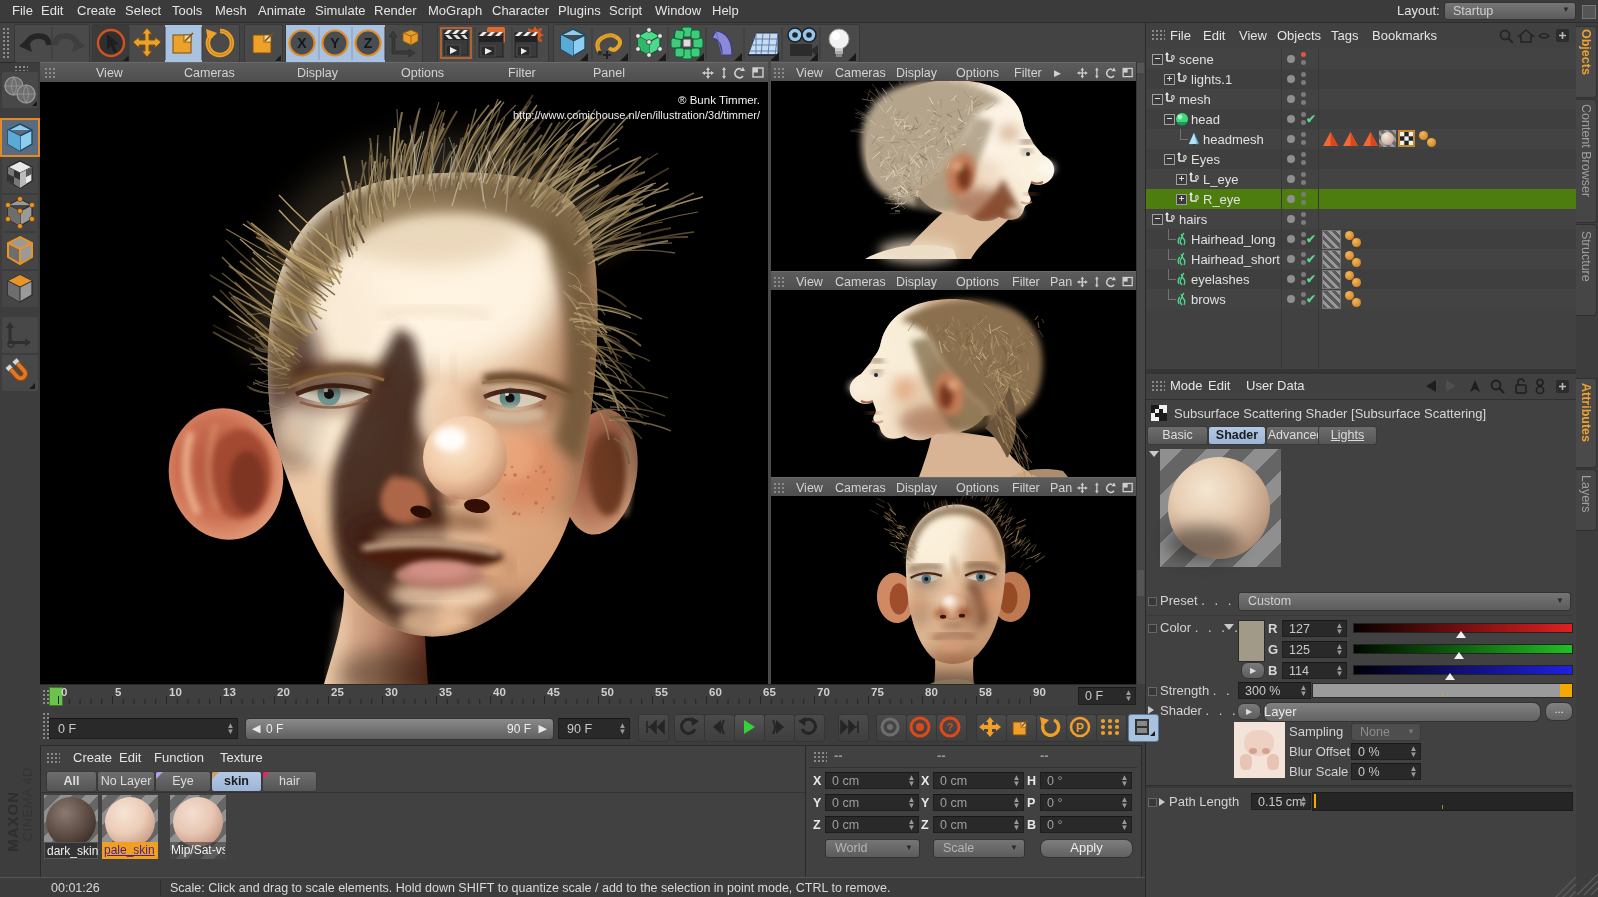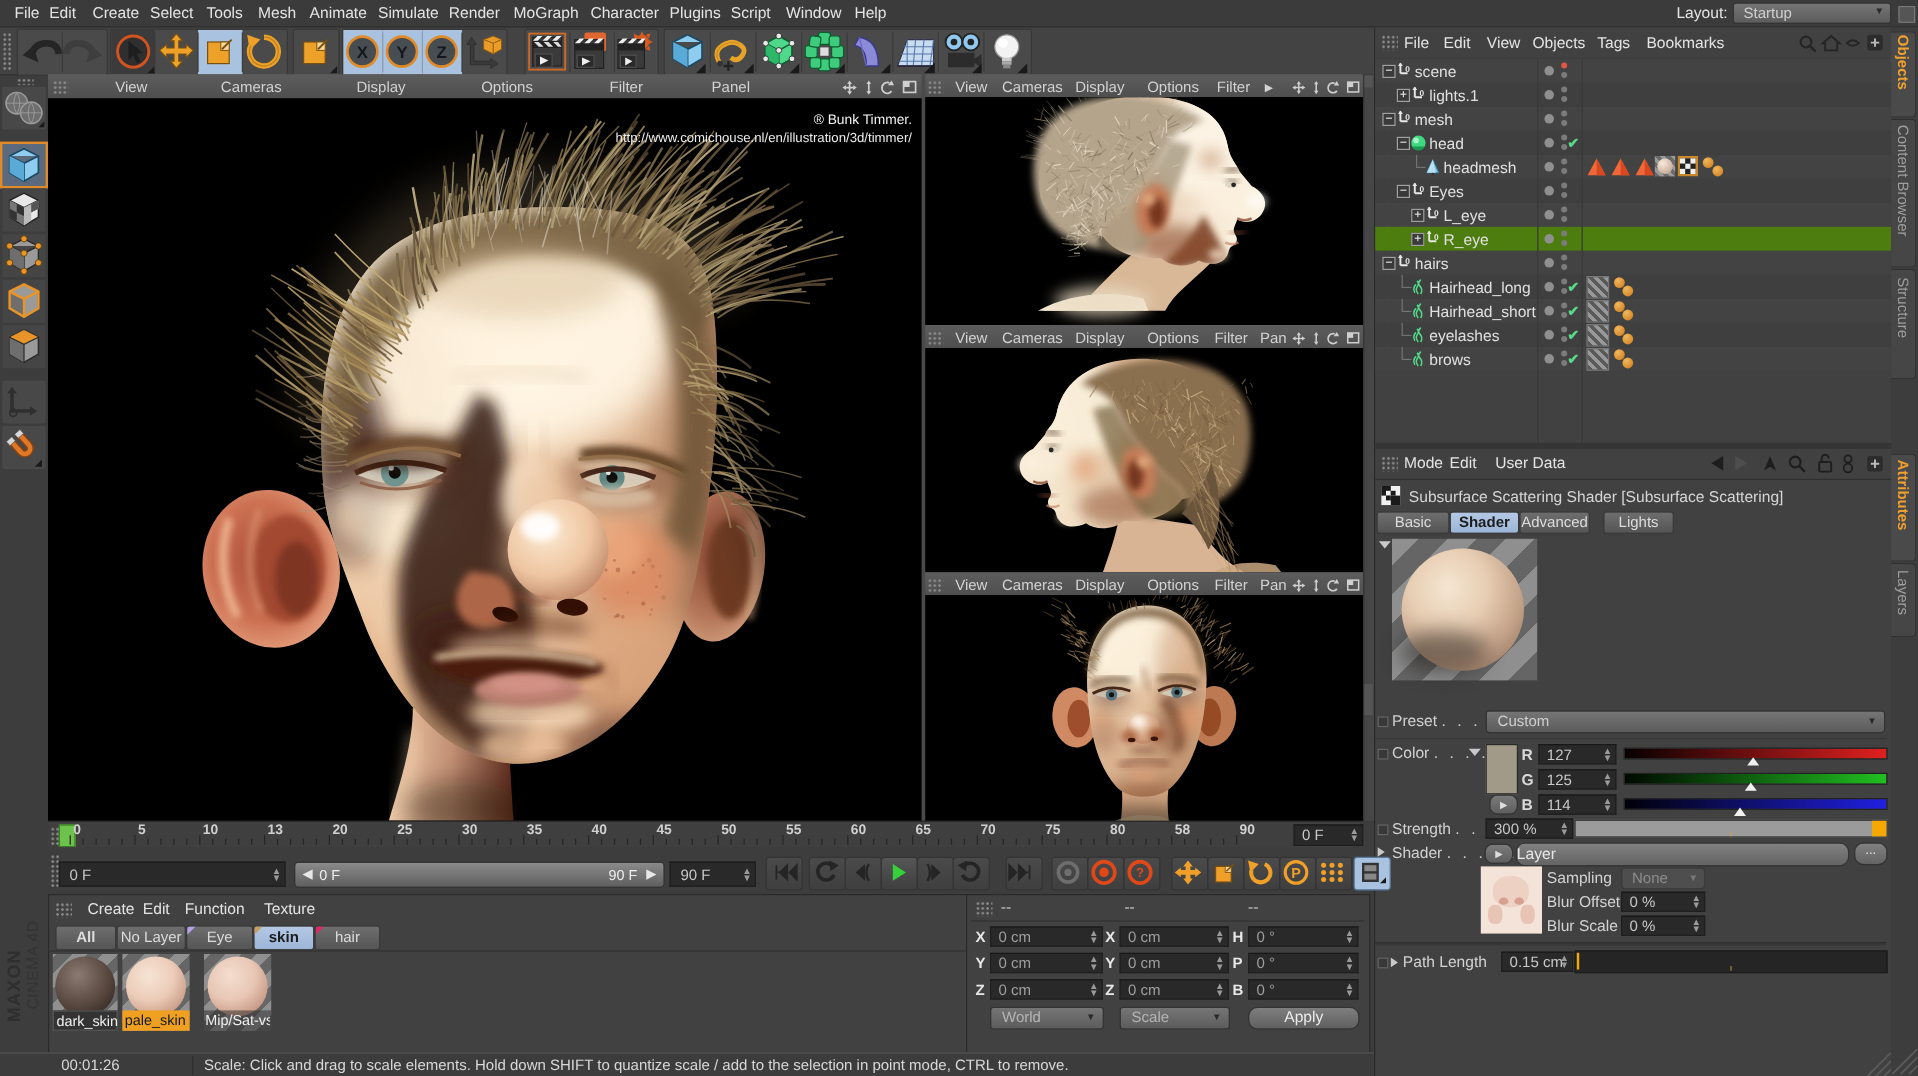--- a/index.html
+++ b/index.html
@@ -2281,21 +2281,21 @@
       <rect x="8" y="8" width="8" height="8" fill="#1a1a1a"></rect>
       <rect x="4" y="4" width="4" height="4" fill="#f0f0f0"></rect>
       <rect x="8" y="4" width="4" height="4" fill="#1a1a1a"></rect>
       <rect x="4" y="8" width="4" height="4" fill="#1a1a1a"></rect>
     </svg>
   <span class="abs" style="left:28px;top:32px;color:#d6d6d6;font-size:13px;">Subsurface Scattering Shader [Subsurface Scattering]</span>
 
   <div class="abs tab" style="left:1px;top:52px;width:59px;height:16px;padding-top:1px;">Basic</div>
   <div class="abs tab tabsel" style="left:62px;top:52px;width:56px;height:16px;padding-top:1px;">Shader</div>
   <div class="abs tab" style="left:120px;top:52px;width:57px;height:16px;padding-top:1px;">Advanced</div>
-  <div class="abs tab" style="left:190px;top:52px;width:57px;height:16px;padding-top:1px;">Lights</div>
+  <div class="abs tab" style="left:172px;top:52px;width:57px;height:16px;padding-top:1px;text-decoration:underline;">Lights</div>
 
   <div class="abs" style="left:3px;top:77px;width:0;height:0;border-left:5px solid transparent;border-right:5px solid transparent;border-top:6px solid #c9c9c9;"></div>
   <div class="abs" style="left:14px;top:75px;width:121px;height:118px;background:repeating-linear-gradient(-45deg,#656565 0 17px,#8f8f8f 17px 34px);">
     <div style="position:absolute;left:8px;top:8px;width:102px;height:102px;border-radius:50%;background:radial-gradient(circle at 38% 32%,#f5e6d2 0%,#e7cdb2 35%,#c3a288 65%,#977862 88%,#83685a 100%);"></div>
     <div style="position:absolute;left:6px;top:76px;width:74px;height:36px;border-radius:50%;background:rgba(25,20,18,0.45);filter:blur(8px);"></div>
   </div>
 
   <div class="abs" style="left:2px;top:223px;width:7px;height:7px;border:1px solid #666;background:#383838;"></div>
   <span class="abs" style="left:14px;top:219px;color:#d2d2d2;font-size:13px;">Preset <span style="letter-spacing:3px;">.&nbsp;.&nbsp;.&nbsp;.&nbsp;.&nbsp;.&nbsp;.</span></span>
   <div class="abs ddn" style="left:92px;top:218px;width:331px;height:17px;">
@@ -2634,21 +2634,21 @@
   <div class="abs" style="left:0;top:46px;width:765px;height:1px;background:#333;"></div>
   <div class="abs" style="left:3px;top:49px;width:54px;height:64px;background:repeating-linear-gradient(-45deg,#666 0 9px,#909090 9px 18px);">
     <div style="position:absolute;left:2px;top:2px;width:50px;height:50px;border-radius:50%;background:radial-gradient(circle at 38% 32%,#8a7a70 0%,#615048 45%,#3c3028 80%,#302620 100%);"></div>
     <div style="position:absolute;left:0;top:47px;width:54px;height:17px;background:#333;border:1px solid #555;box-sizing:border-box;">
         <span style="position:absolute;left:2px;top:1px;color:#f0f0f0;font-size:12px;">dark_skin</span>
       </div>
   </div>
   <div class="abs" style="left:61px;top:49px;width:56px;height:64px;background:repeating-linear-gradient(-45deg,#666 0 9px,#909090 9px 18px);">
     <div style="position:absolute;left:3px;top:2px;width:50px;height:50px;border-radius:50%;background:radial-gradient(circle at 38% 32%,#f6e4d4 0%,#ecccb8 45%,#c89a84 80%,#a87c68 100%);"></div>
     <div style="position:absolute;left:0;top:47px;width:56px;height:17px;background:#f0a020;">
-        <span style="position:absolute;left:2px;top:1px;color:#0f172a;font-size:12px;">pale_skin</span>
+        <span style="position:absolute;left:2px;top:1px;color:#4c1d95;font-size:12px;text-decoration:underline;">pale_skin</span>
       </div>
   </div>
   <div class="abs" style="left:129px;top:49px;width:56px;height:64px;background:repeating-linear-gradient(-45deg,#666 0 9px,#909090 9px 18px);">
     <div style="position:absolute;left:3px;top:2px;width:50px;height:50px;border-radius:50%;background:radial-gradient(circle at 38% 32%,#f4ded0 0%,#e8c6b4 45%,#c49682 80%,#a47a66 100%);"></div>
     <div style="position:absolute;left:0;top:47px;width:56px;height:17px;background:rgba(40,40,40,0.5);">
         <span style="position:absolute;left:1px;top:1px;color:#f0f0f0;font-size:12px;white-space:nowrap;overflow:hidden;max-width:54px;display:inline-block;">Mip/Sat-vs</span>
       </div>
   </div>
 </div>
 

